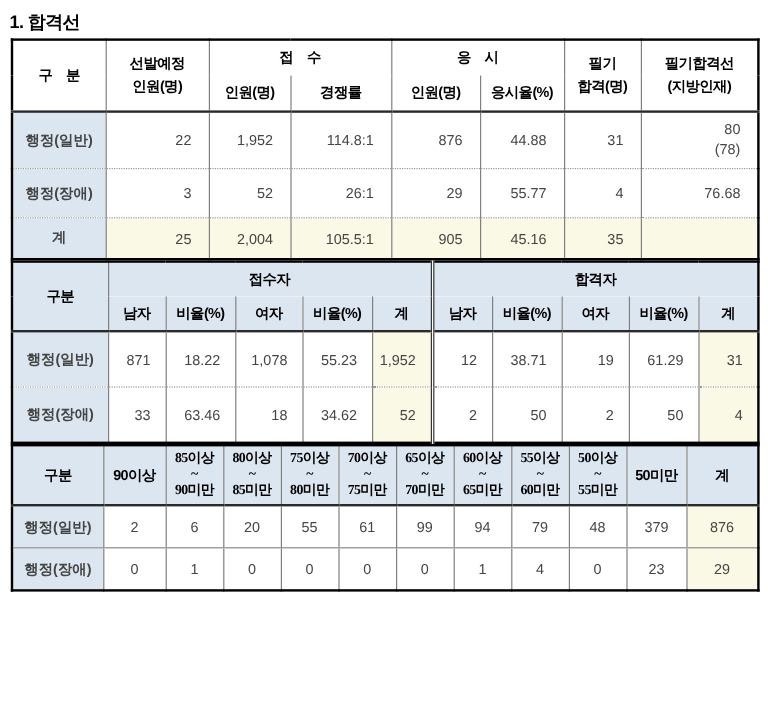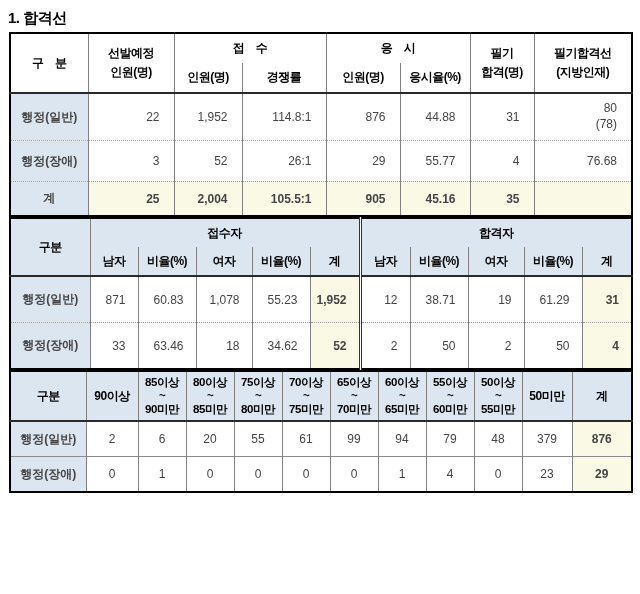--- a/index.html
+++ b/index.html
@@ -41,41 +41,41 @@
   }
   table.t th{font-weight:bold;color:#000;text-align:center;letter-spacing:-0.5px;}
   table.t thead tr:last-child th,
   table.t thead th[rowspan]{border-bottom:2px solid #2a2a2a;}
   table.t td{color:#454545;}
   .num{text-align:right;padding-right:14px !important;}
   .lbl{
     background:#dce6f1;text-align:center;
     font-weight:bold;color:#000;
   }
-  .tot{background:#faf9e6;font-weight:bold;color:#000;}
+  .tot{background:#faf9e6;font-weight:normal;color:#000;}
   .two-line span{display:block;line-height:1.55;}
 
   
   .t1 thead th{background:#fff;height:25px;}
   .t1 tbody tr.r0 td{height:42px;}
   .t1 tbody tr.r1 td{height:36px;}
   .t1 tbody tr.r2 td{height:29px;}
   .t1 tbody tr + tr td{border-top:1px dotted #9a9a9a;}
   .cell-stack span{display:block;line-height:1.3;}
 
   
   .t2 thead th{background:#dce6f1;height:24px;}
   .t2 tbody td{height:41px;}
   .t2 tbody tr + tr td{border-top:1px dotted #9a9a9a;}
   .t2 .grp{border-left:3px double #333 !important;}
   .t2 .num{padding-right:12px !important;}
 
   
   .t3 thead th{background:#dce6f1;line-height:1.25;}
-  .t3 thead th .rng span{display:block;line-height:1.15;font-size:11.5px;}
+  .t3 thead th .rng span{display:block;line-height:1.15;font-size:11.5px;font-family:Liberation Serif, serif;}
   .t3 thead tr{height:50px;}
   .t3 tbody td{height:30px;text-align:center;}
   .t3 tbody tr + tr td{border-top:1px solid #8a8a8a;}
 </style>
 </head>
 <body>
 
 <div class="page">
 
 
@@ -183,21 +183,21 @@
         <th>비율(%)</th>
         <th>여자</th>
         <th>비율(%)</th>
         <th>계</th>
       </tr>
     </thead>
     <tbody>
       <tr>
         <td class="lbl">행정(일반)</td>
         <td class="num">871</td>
-        <td class="num">60.83</td>
+        <td class="num">18.22</td>
         <td class="num">1,078</td>
         <td class="num">55.23</td>
         <td class="num tot">1,952</td>
         <td class="num grp">12</td>
         <td class="num">38.71</td>
         <td class="num">19</td>
         <td class="num">61.29</td>
         <td class="num tot">31</td>
       </tr>
       <tr>

